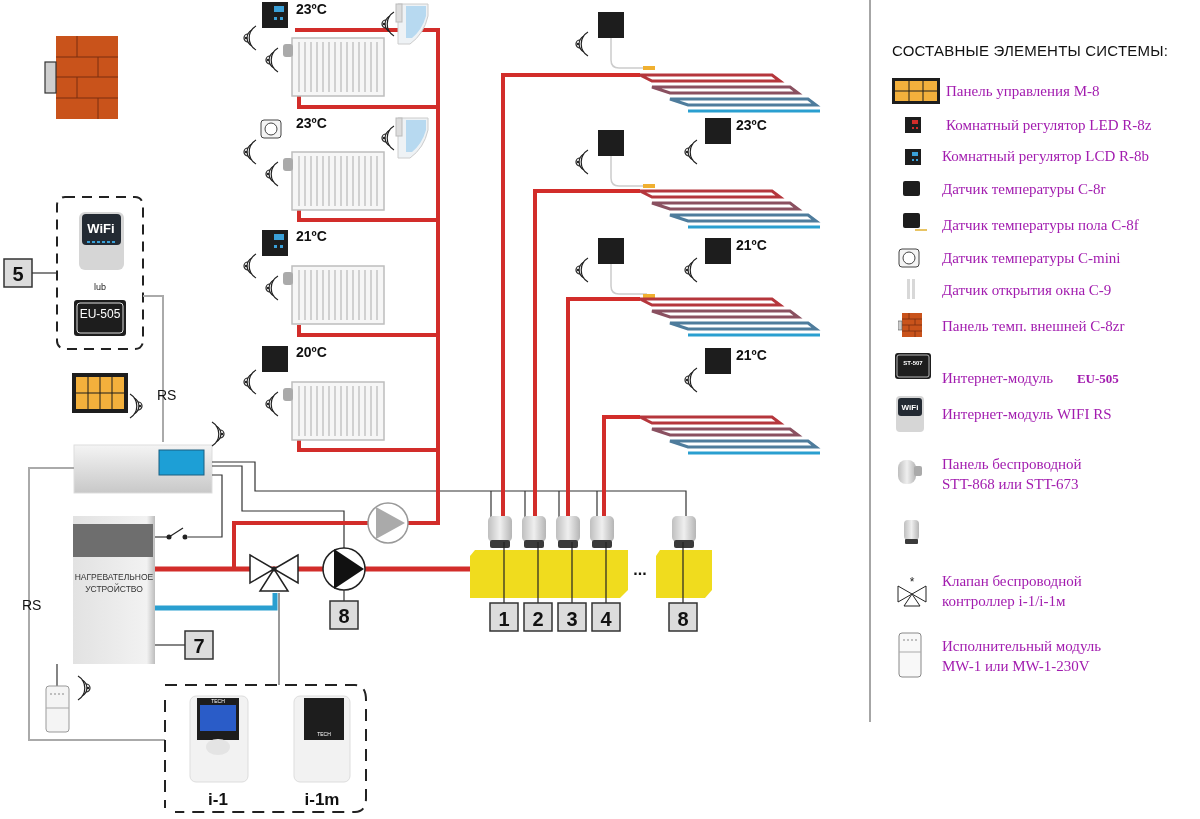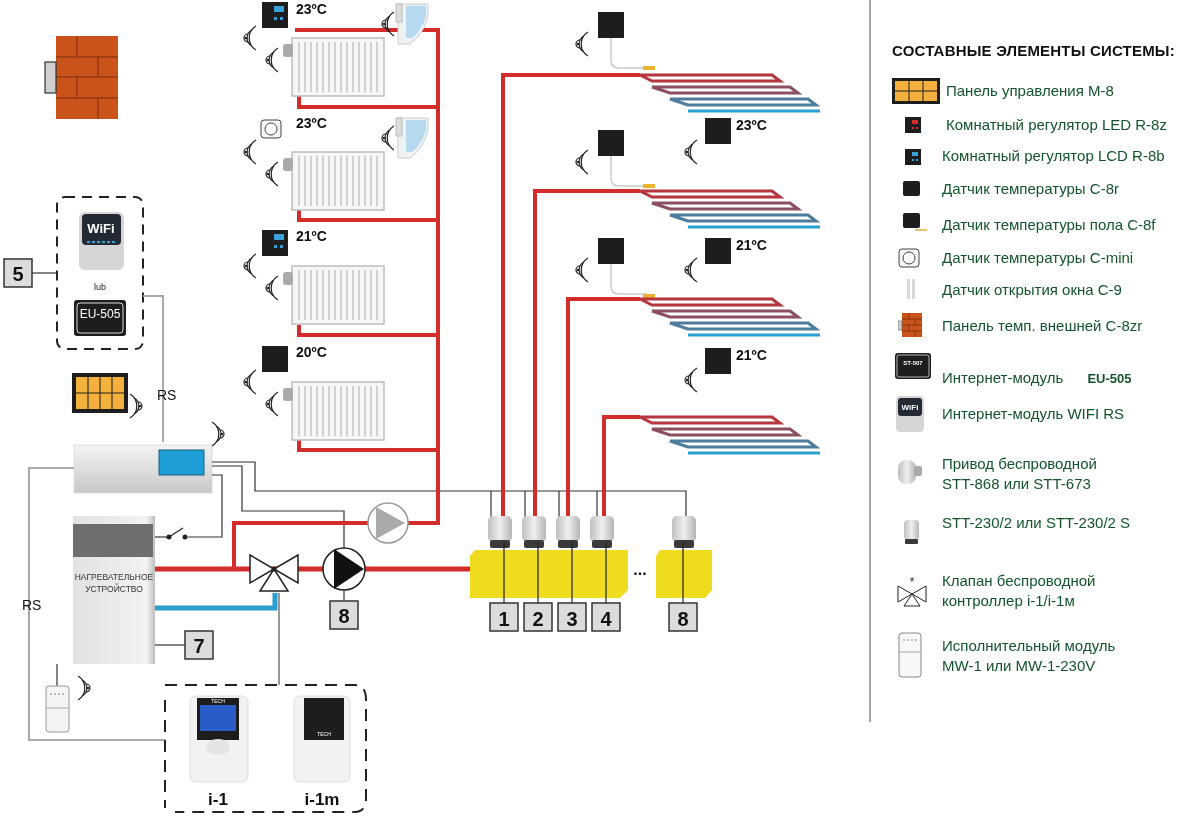--- a/index.html
+++ b/index.html
@@ -3,22 +3,22 @@
 <meta charset="utf-8">
 <style>
   html,body{margin:0;padding:0;background:#fff;}
   body{width:1200px;height:819px;position:relative;overflow:hidden;font-family:"Liberation Sans",sans-serif;}
   svg{position:absolute;left:0;top:0;}
   .temp{font-family:"Liberation Sans",sans-serif;font-weight:bold;font-size:14px;fill:#111;}
   .num{font-family:"Liberation Sans",sans-serif;font-weight:bold;font-size:20px;fill:#111;}
   .rs{font-family:"Liberation Sans",sans-serif;font-size:14px;fill:#111;}
   .small{font-family:"Liberation Sans",sans-serif;font-size:9px;fill:#222;}
   .devlbl{font-family:"Liberation Sans",sans-serif;font-weight:bold;font-size:17px;fill:#111;}
-  .legend-title{position:absolute;left:892px;top:42px;font-family:"Liberation Sans",sans-serif;font-weight:bold;font-size:15px;color:#111;letter-spacing:0.2px;}
-  .legend-item{position:absolute;left:942px;font-family:Liberation Sans, sans-serif;font-size:15px;color:#14532d;line-height:20px;}
+  .legend-title{position:absolute;left:892px;top:42px;font-family:"Liberation Sans",sans-serif;font-weight:normal;font-size:15px;color:#111;letter-spacing:0.2px;}
+  .legend-item{position:absolute;left:942px;font-family:Liberation Serif, serif;font-size:15px;color:#a21caf;line-height:20px;}
   .legend-icon{position:absolute;}
 </style>
 </head>
 <body>
 
 <svg width="1200" height="819" viewBox="0 0 1200 819">
   <defs>
     <linearGradient id="gGray" x1="0" x2="0" y1="0" y2="1">
       <stop offset="0" stop-color="#f4f4f4"></stop>
         <stop offset="1" stop-color="#c8c8c8"></stop>
@@ -448,30 +448,29 @@
     <rect x="2" y="2" width="24" height="18" rx="3" fill="#232a33"></rect>
   <text x="14" y="14" text-anchor="middle" font-size="8" font-weight="bold" fill="#fff" font-family="Liberation Sans, sans-serif">WiFi</text>
 </svg>
 <div class="legend-item" style="top:404px">Интернет-модуль WIFI RS</div>
 
 <svg class="legend-icon" style="left:898px;top:458px" width="26" height="28">
   <rect x="0" y="2" width="18" height="24" rx="8" fill="url(#gAct)"></rect>
     <rect x="16" y="8" width="8" height="10" rx="2" fill="#aaa"></rect>
 </svg>
 <div class="legend-item" style="top:454px">
-  <div>Привод беспроводной</div>
+  <div>Панель беспроводной</div>
   <div>STT-868 или STT-673</div>
 </div>
 
 <svg class="legend-icon" style="left:903px;top:520px" width="18" height="26">
   <rect x="1" y="0" width="15" height="20" rx="4" fill="url(#gAct)"></rect>
     <rect x="2" y="19" width="13" height="5" rx="1" fill="#3a3a3a"></rect>
 </svg>
 <div class="legend-item" style="top:513px">
-  <div>STT-230/2 или STT-230/2 S</div>
 </div>
 
 <svg class="legend-icon" style="left:896px;top:576px" width="32" height="32">
   <polygon points="2,10 16,18 2,26" fill="#fff" stroke="#222"></polygon>
     <polygon points="30,10 16,18 30,26" fill="#fff" stroke="#222"></polygon>
   <polygon points="16,18 8,30 24,30" fill="#fff" stroke="#222"></polygon>
   <text x="16" y="10" text-anchor="middle" font-size="12" fill="#222" font-family="Liberation Sans, sans-serif">*</text>
 </svg>
 <div class="legend-item" style="top:571px">
   <div>Клапан беспроводной</div>

